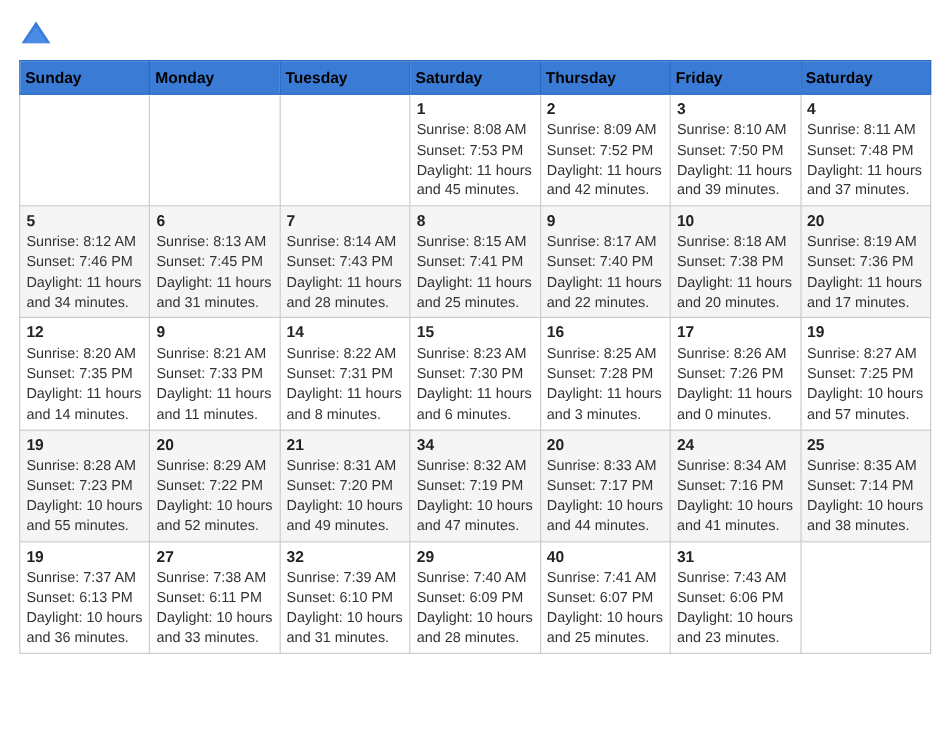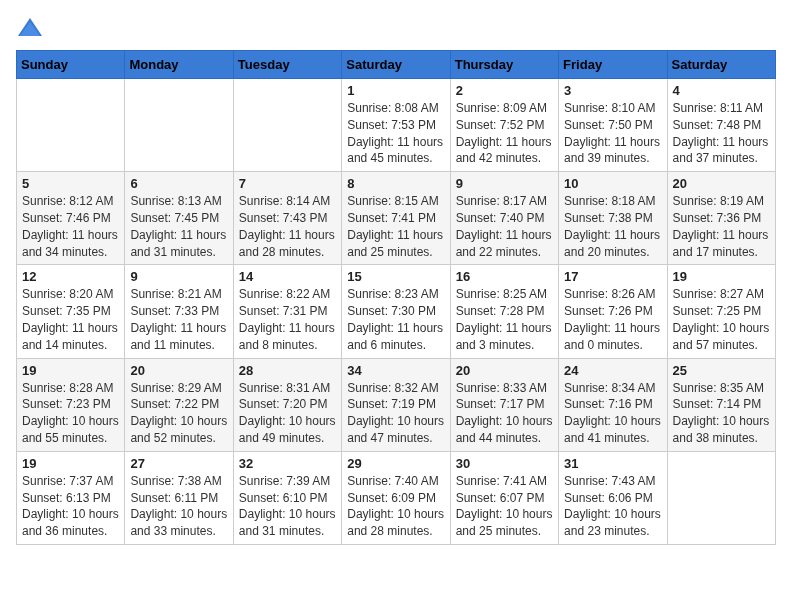--- a/index.html
+++ b/index.html
@@ -211,21 +211,21 @@
       <tr>
         <td>
           <span class="day-number">19</span>
           <div class="day-info">Sunrise: 8:28 AM<br>Sunset: 7:23 PM<br>Daylight: 10 hours and 55 minutes.</div>
         </td>
         <td>
           <span class="day-number">20</span>
           <div class="day-info">Sunrise: 8:29 AM<br>Sunset: 7:22 PM<br>Daylight: 10 hours and 52 minutes.</div>
         </td>
         <td>
-          <span class="day-number">28</span>
+          <span class="day-number">21</span>
           <div class="day-info">Sunrise: 8:31 AM<br>Sunset: 7:20 PM<br>Daylight: 10 hours and 49 minutes.</div>
         </td>
         <td>
           <span class="day-number">34</span>
           <div class="day-info">Sunrise: 8:32 AM<br>Sunset: 7:19 PM<br>Daylight: 10 hours and 47 minutes.</div>
         </td>
         <td>
           <span class="day-number">20</span>
           <div class="day-info">Sunrise: 8:33 AM<br>Sunset: 7:17 PM<br>Daylight: 10 hours and 44 minutes.</div>
         </td>
@@ -249,21 +249,21 @@
         </td>
         <td>
           <span class="day-number">32</span>
           <div class="day-info">Sunrise: 7:39 AM<br>Sunset: 6:10 PM<br>Daylight: 10 hours and 31 minutes.</div>
         </td>
         <td>
           <span class="day-number">29</span>
           <div class="day-info">Sunrise: 7:40 AM<br>Sunset: 6:09 PM<br>Daylight: 10 hours and 28 minutes.</div>
         </td>
         <td>
-          <span class="day-number">30</span>
+          <span class="day-number">40</span>
           <div class="day-info">Sunrise: 7:41 AM<br>Sunset: 6:07 PM<br>Daylight: 10 hours and 25 minutes.</div>
         </td>
         <td>
           <span class="day-number">31</span>
           <div class="day-info">Sunrise: 7:43 AM<br>Sunset: 6:06 PM<br>Daylight: 10 hours and 23 minutes.</div>
         </td>
         <td class="empty-cell"></td>
       </tr>
     </tbody>
 </table>

